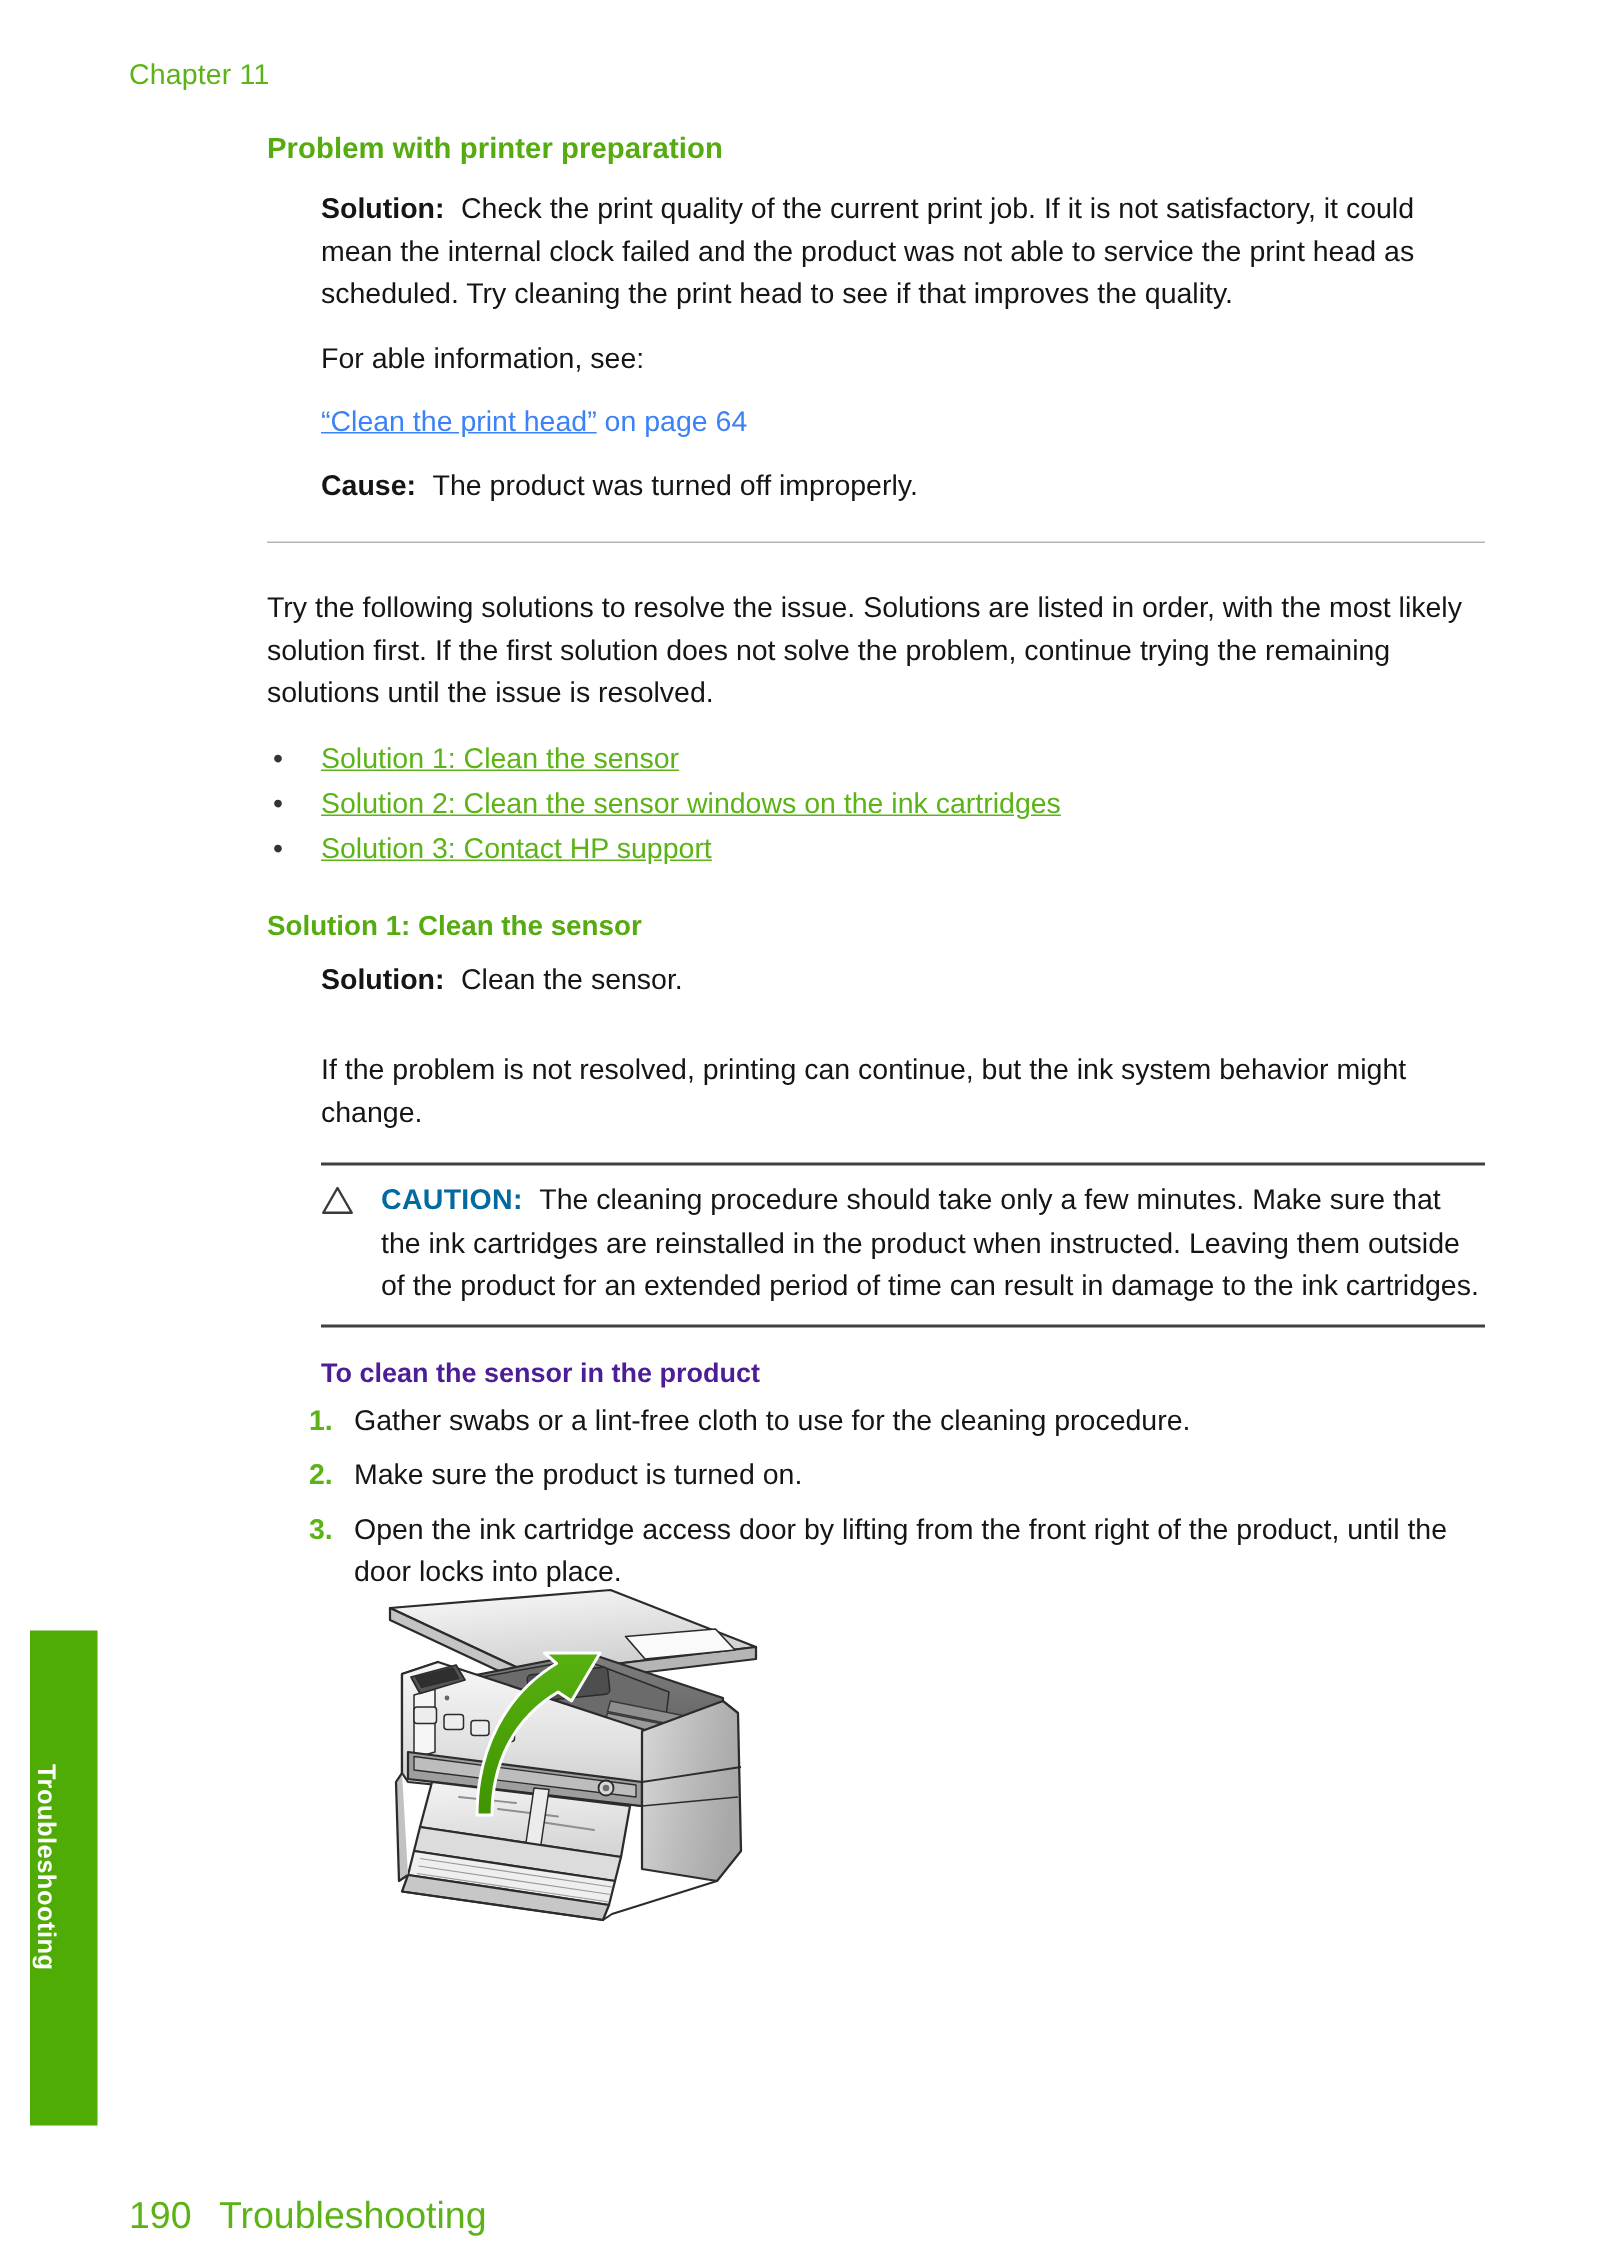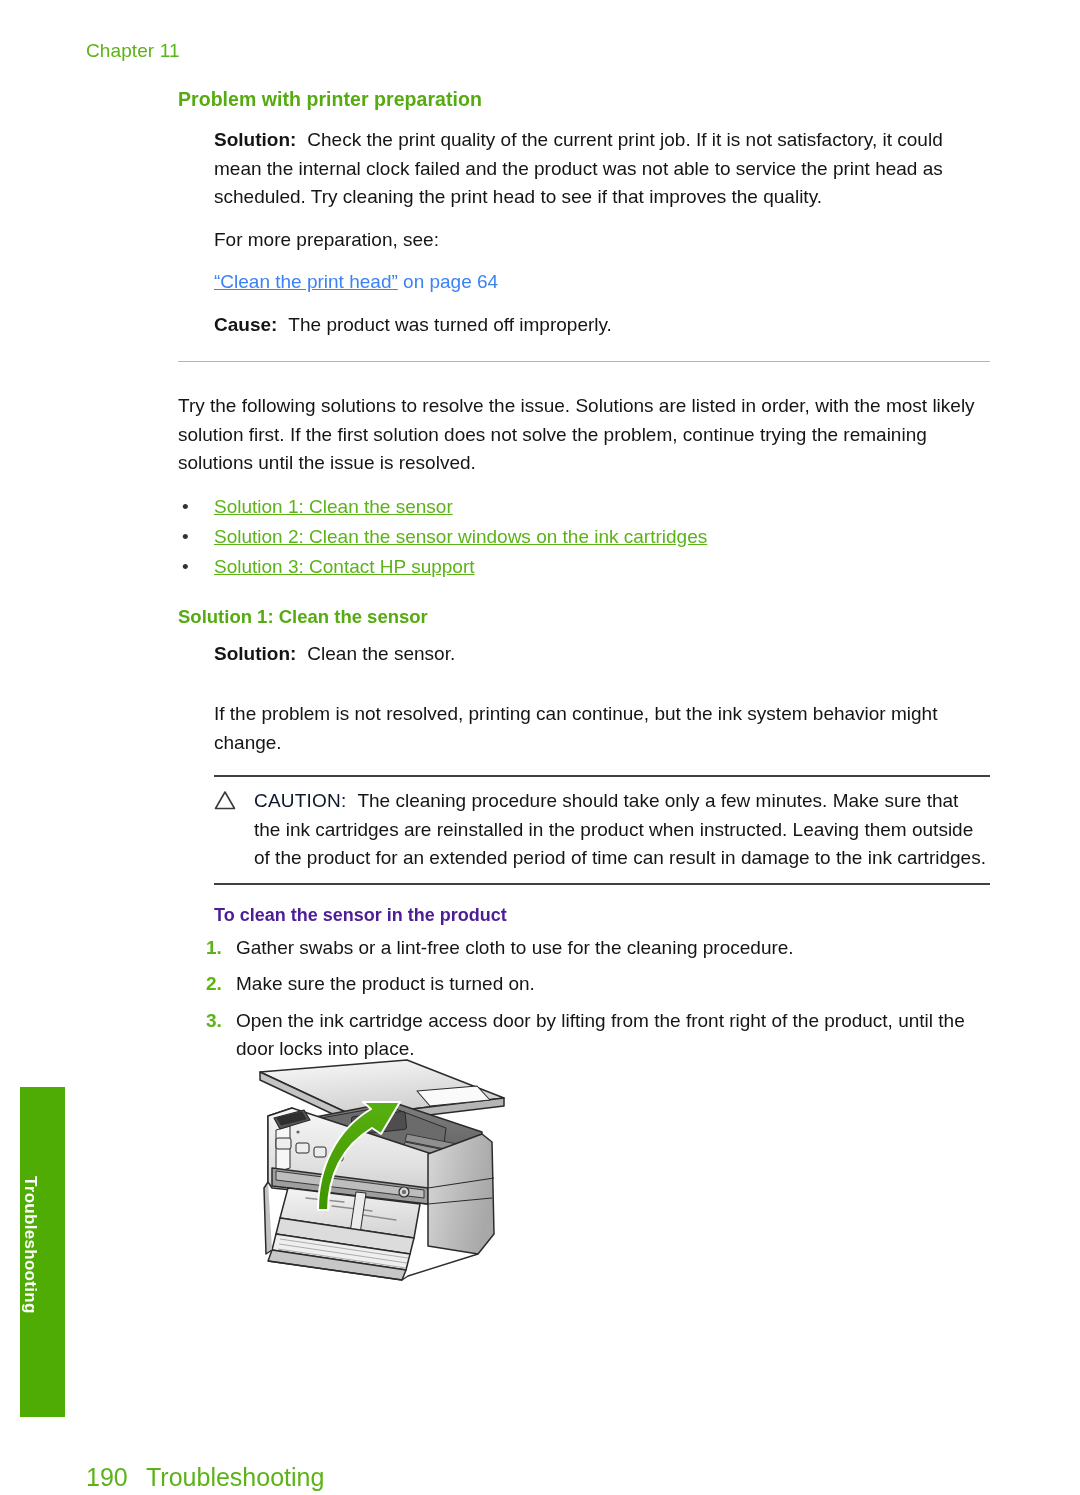--- a/index.html
+++ b/index.html
@@ -162,22 +162,22 @@
     width: 22px;
     height: 20px;
   }
   .caution-text {
     font-size: 19px;
     line-height: 28.5px;
     color: #151515;
     margin: 0;
   }
   .caution-word {
-    font-weight: normal;
-    color: #0f172a;
+    font-weight: bold;
+    color: #0369a1;
     letter-spacing: 0.2px;
   }
 
   
   .figure {
     position: absolute;
     left: 232px;
     top: 1058px;
     width: 290px;
     height: 230px;
@@ -229,21 +229,21 @@
 <div class="page">
 
   <div class="chapter-head">Chapter 11</div>
 
   <div class="content">
 
     <h2 class="section-title">Problem with printer preparation</h2>
 
     <p class="body-text indent"><span class="lbl">Solution:</span><span class="lbl-gap"></span><span>Check the print quality of the current print job. If it is not satisfactory, it could mean the internal clock failed and the product was not able to service the print head as scheduled. Try cleaning the print head to see if that improves the quality.</span></p>
 
-    <p class="body-text indent">For more preparation, see:</p>
+    <p class="body-text indent">For able information, see:</p>
 
     <p class="body-text indent"><a class="xref" href="#"><span class="uline">“Clean the print head”</span><span> on page 64</span></a></p>
 
     <p class="body-text indent"><span class="lbl">Cause:</span><span class="lbl-gap"></span><span>The product was turned off improperly.</span></p>
 
     <hr class="sec-rule">
 
 
     <p class="body-text">Try the following solutions to resolve the issue. Solutions are listed in order, with the most likely solution first. If the first solution does not solve the problem, continue trying the remaining solutions until the issue is resolved.</p>
 

